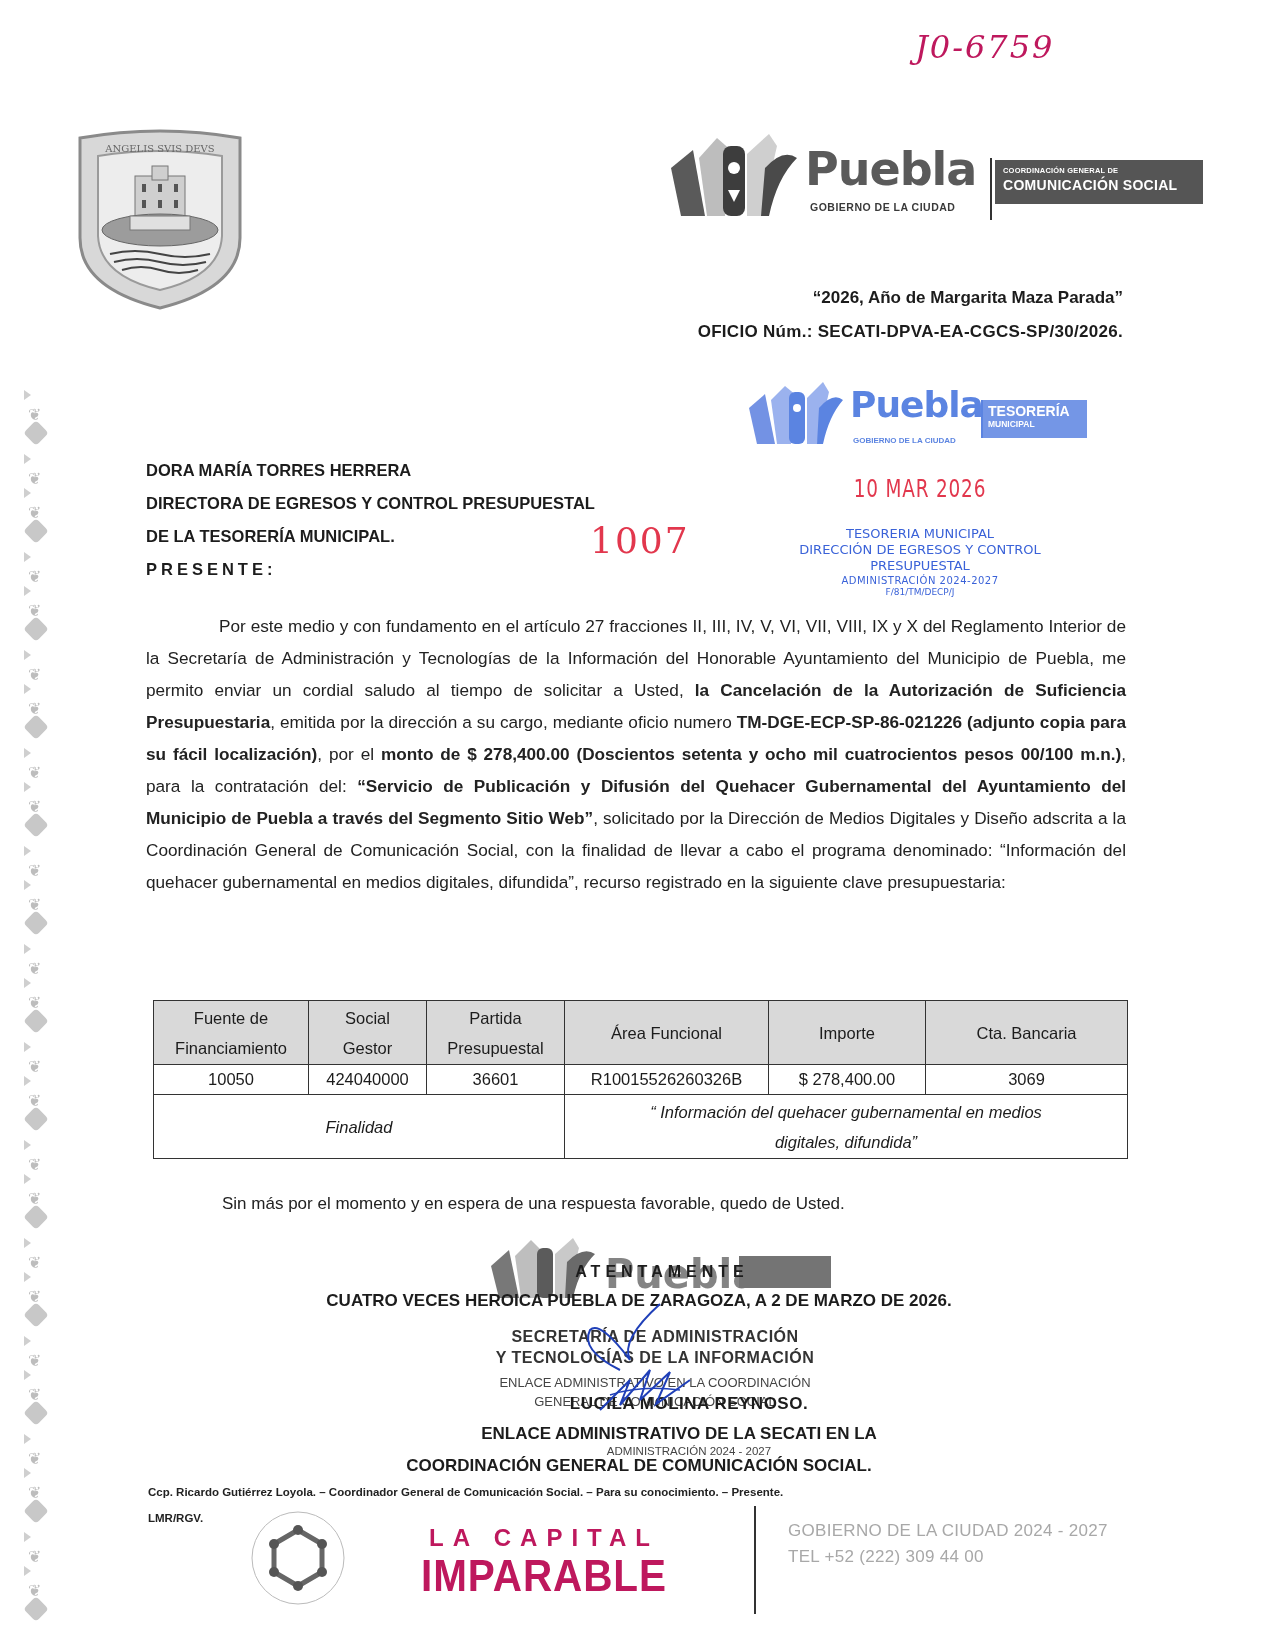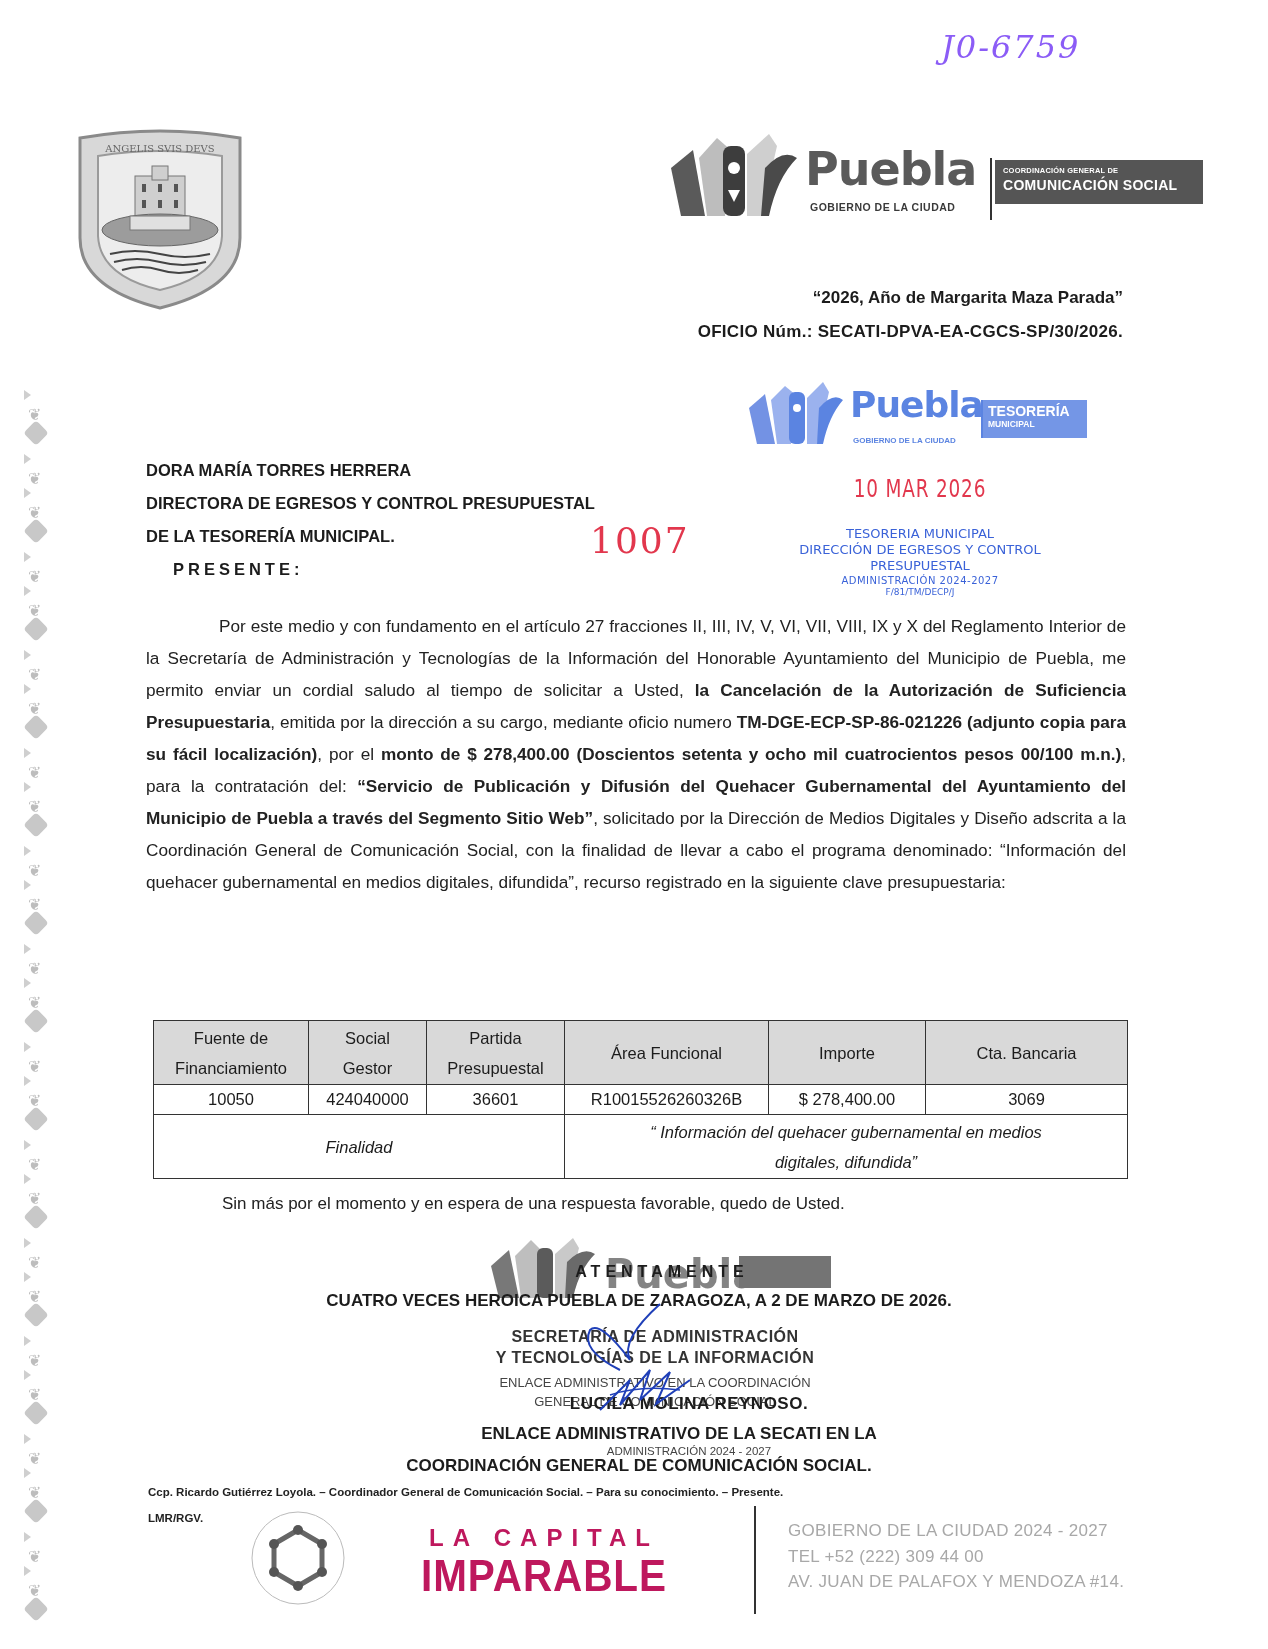--- a/index.html
+++ b/index.html
@@ -11,21 +11,21 @@
   .deco-strip { left: 22px; top: 390px; width: 28px; height: 1250px; }
   .deco-item { position: absolute; left: 0; width: 28px; }
   .deco-diamond { width: 18px; height: 18px; background: #c8c8c8; transform: rotate(45deg); border-radius: 4px; margin-left: 5px; }
   .deco-leaf { font-size: 16px; color: #bdbdbd; line-height: 16px; margin-left: 6px; font-family: "DejaVu Sans", sans-serif; }
   .deco-tri { width: 0; height: 0; border-top: 5px solid transparent; border-bottom: 5px solid transparent; border-left: 7px solid #cfcfcf; margin-left: 2px; }
 
   
   .shield { left: 70px; top: 128px; width: 180px; height: 183px; }
 
   
-  .folio { left: 915px; top: 28px; font-family: "DejaVu Serif", serif; font-size: 32px; color: #8b5cf6; letter-spacing: 2px; font-style: italic; margin-left: 26px; }
+  .folio { left: 915px; top: 28px; font-family: "DejaVu Serif", serif; font-size: 32px; color: #be185d; letter-spacing: 2px; font-style: italic; }
 
   
   .logo-header { left: 665px; top: 128px; width: 540px; height: 92px; }
   .logo-mark { position: absolute; left: 0; top: 0; width: 135px; height: 92px; }
   .logo-word { position: absolute; left: 140px; top: 14px; font-family: "DejaVu Sans", sans-serif; font-weight: bold; font-size: 46px; color: #5a5a5a; letter-spacing: -1px; }
   .logo-sub { position: absolute; left: 145px; top: 73px; font-size: 10.5px; font-weight: bold; color: #3a3a3a; letter-spacing: 0.5px; }
   .logo-div { position: absolute; left: 325px; top: 30px; width: 2px; height: 62px; background: #333; }
   .logo-box { position: absolute; left: 330px; top: 32px; width: 208px; height: 44px; background: #555; color: #fff; padding: 6px 8px; }
   .logo-box .l1 { font-size: 7.5px; font-weight: bold; letter-spacing: 0.2px; }
   .logo-box .l2 { font-size: 14px; font-weight: bold; letter-spacing: 0.3px; margin-top: 2px; }
@@ -49,28 +49,28 @@
   .st2 { top: 165px; font-size: 13px; }
   .st3 { top: 181px; font-size: 13px; }
   .st4 { top: 197px; font-size: 10px; letter-spacing: 0.5px; }
   .st5 { top: 210px; font-size: 9px; }
 
   
   .folio-red { left: 590px; top: 520px; font-family: "DejaVu Serif", "Liberation Serif", serif; font-size: 36px; color: #e2374d; letter-spacing: 2px; }
 
   
   .addr { left: 146px; top: 454px; font-size: 16.5px; font-weight: bold; line-height: 33px; color: #1c1c1c; }
-  .addr .present { letter-spacing: 4px; margin-left: 27px; }
+  .addr .present { letter-spacing: 4px; }
 
   
   .body-para { left: 146px; top: 610px; width: 980px; font-size: 17.2px; line-height: 32px; text-align: justify; text-indent: 73px; color: #222; }
   .body-para b { font-weight: bold; }
 
   
-  .budget-table { left: 153px; top: 1000px; width: 975px; border-collapse: collapse; font-size: 16.5px; margin-top: 20px; }
+  .budget-table { left: 153px; top: 1000px; width: 975px; border-collapse: collapse; font-size: 16.5px; }
   .budget-table td, .budget-table th { border: 1.5px solid #333; text-align: center; vertical-align: middle; }
   .budget-table th { background: #d9d9d9; font-weight: normal; height: 64px; line-height: 30px; padding: 0 4px; }
   .budget-table td { height: 30px; }
   .budget-table .fin td { height: 64px; font-style: italic; line-height: 30px; }
 
   
   .closing { left: 222px; top: 1194px; font-size: 17px; color: #222; }
 
   
   .sig-logo { left: 487px; top: 1236px; width: 345px; height: 65px; opacity: 0.9; }
@@ -446,14 +446,13 @@
     </g>
 </svg>
 <div class="abs capital-logo">
   <div class="c1">LA CAPITAL</div>
   <div class="c2">IMPARABLE</div>
 </div>
 <div class="abs footer-div"></div>
 <div class="abs footer-addr">
   <div>GOBIERNO DE LA CIUDAD 2024 - 2027</div>
   <div>TEL +52 (222) 309 44 00</div>
-  <div>AV. JUAN DE PALAFOX Y MENDOZA #14.</div>
 </div>
 
 </body></html>

